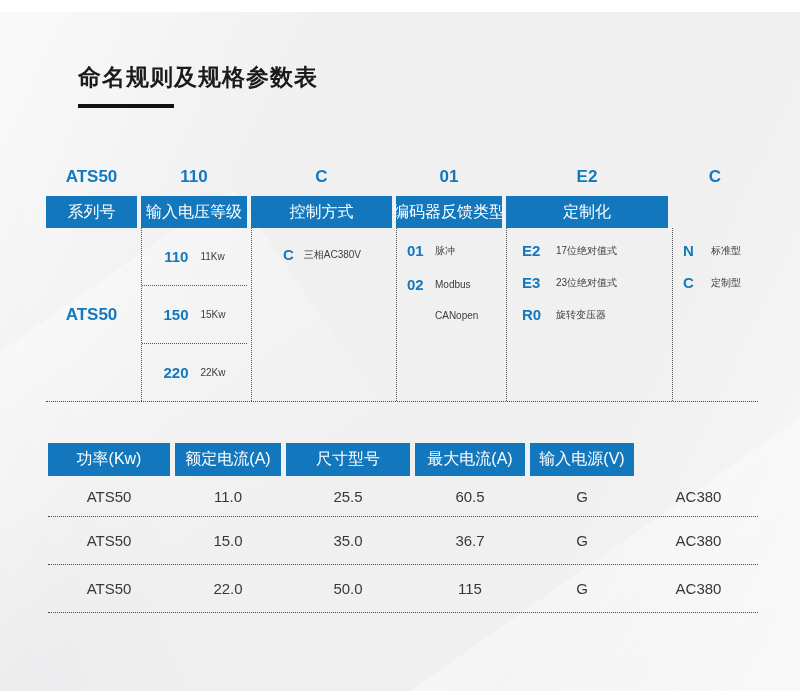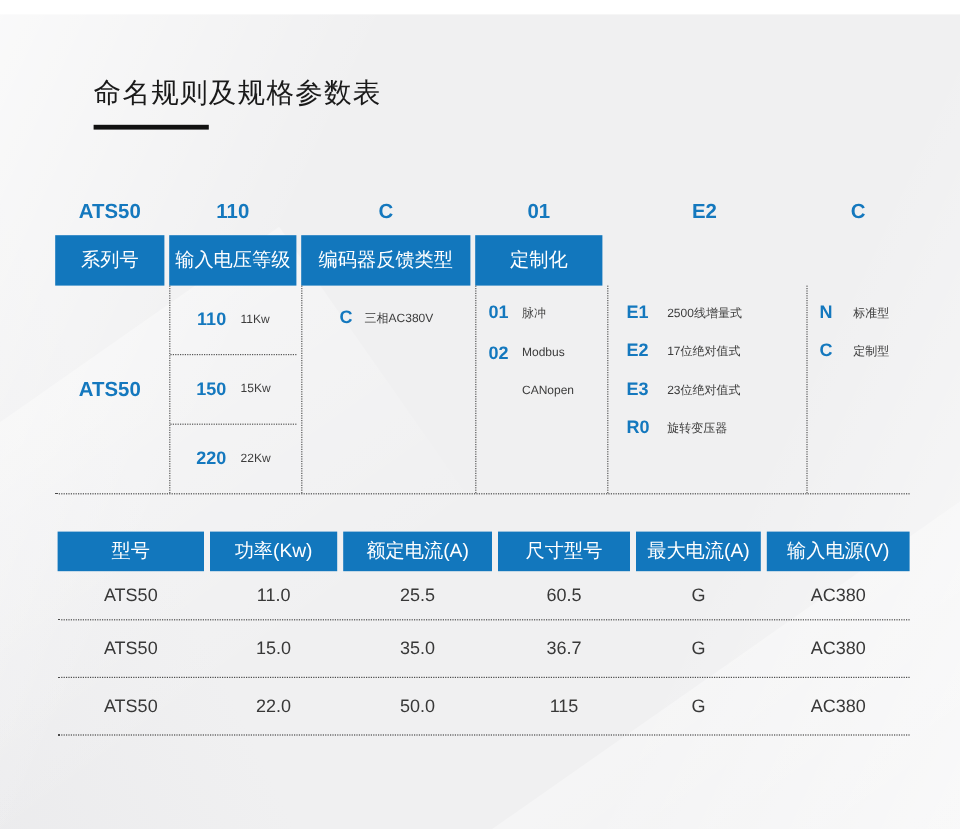--- a/index.html
+++ b/index.html
@@ -19,39 +19,39 @@
     background:linear-gradient(rgba(255,255,255,.35), rgba(255,255,255,0));
     transform:rotate(-35deg);
   }
   .bg-diag.one { left:-500px; top:420px; }
   .bg-diag.two { left:380px; top:430px; }
   .top-strip { position:absolute; left:0; top:0; width:800px; height:12px; background:#ffffff; }
 
   .page-title {
     position:absolute; left:78px; top:62px;
     font-size:23px; line-height:30px; letter-spacing:1px;
-    color:#1a1a1a; font-weight:400;
+    color:#1a1a1a; font-weight:700;
   }
   .title-underline {
     position:absolute; left:78px; top:104px; width:96px; height:4px; background:#111111;
   }
 
   
   .grid6 {
     display:grid; column-gap:4px;
     grid-template-columns:91px 106px 141px 106px 162px 86px;
   }
   .naming { position:absolute; left:46px; top:165px; width:712px; }
   .code-row { height:24px; }
   .code-cell {
     text-align:center; font-size:17px; font-weight:700; color:#1478be; line-height:24px;
   }
   .header-row { margin-top:7px; }
   .hbox {
-    height:42px; background:#1277bd; color:#ffffff; font-size:16px;
+    height:32px; background:#1277bd; color:#ffffff; font-size:16px;
     display:flex; align-items:center; justify-content:center; white-space:nowrap;
   }
   .content-row { height:174px; border-bottom:1px dotted #4a4a4a; }
   .ncol { padding-top:14px; }
   .ncol.bordered { border-left:1px dotted #555555; }
 
   .series-col { display:flex; align-items:center; justify-content:center; padding-top:0; }
   .series-code { color:#1478be; font-weight:700; font-size:17px; }
 
   .power-col { display:flex; flex-direction:column; padding-top:0; }
@@ -106,20 +106,21 @@
       <div class="code-cell">110</div>
       <div class="code-cell">C</div>
       <div class="code-cell">01</div>
       <div class="code-cell">E2</div>
       <div class="code-cell">C</div>
     </div>
 
     <div class="grid6 header-row">
       <div class="hbox">系列号</div>
       <div class="hbox">输入电压等级</div>
+      <div class="hbox">控制方式</div>
       <div class="hbox">编码器反馈类型</div>
       <div class="hbox">定制化</div>
     </div>
 
     <div class="grid6 content-row">
 
       <div class="ncol series-col">
         <span class="series-code">ATS50</span>
       </div>
 
@@ -155,24 +156,20 @@
           <span class="lbl">Modbus</span>
         </div>
         <div class="opt-row">
           <span class="code"></span>
           <span class="lbl">CANopen</span>
         </div>
       </div>
 
       <div class="ncol bordered encoder-col">
         <div class="opt-row">
-          <span class="code">E1</span>
-          <span class="lbl">2500线增量式</span>
-        </div>
-        <div class="opt-row">
           <span class="code">E2</span>
           <span class="lbl">17位绝对值式</span>
         </div>
         <div class="opt-row">
           <span class="code">E3</span>
           <span class="lbl">23位绝对值式</span>
         </div>
         <div class="opt-row">
           <span class="code">R0</span>
           <span class="lbl">旋转变压器</span>
@@ -188,21 +185,20 @@
           <span class="code">C</span>
           <span class="lbl">定制型</span>
         </div>
       </div>
 
     </div>
   </div>
 
   <div class="spec">
     <div class="specgrid">
-      <div class="shbox">型号</div>
       <div class="shbox">功率(Kw)</div>
       <div class="shbox">额定电流(A)</div>
       <div class="shbox">尺寸型号</div>
       <div class="shbox">最大电流(A)</div>
       <div class="shbox">输入电源(V)</div>
     </div>
 
     <div class="specgrid spec-row first">
       <div class="scell">ATS50</div>
       <div class="scell">11.0</div>

